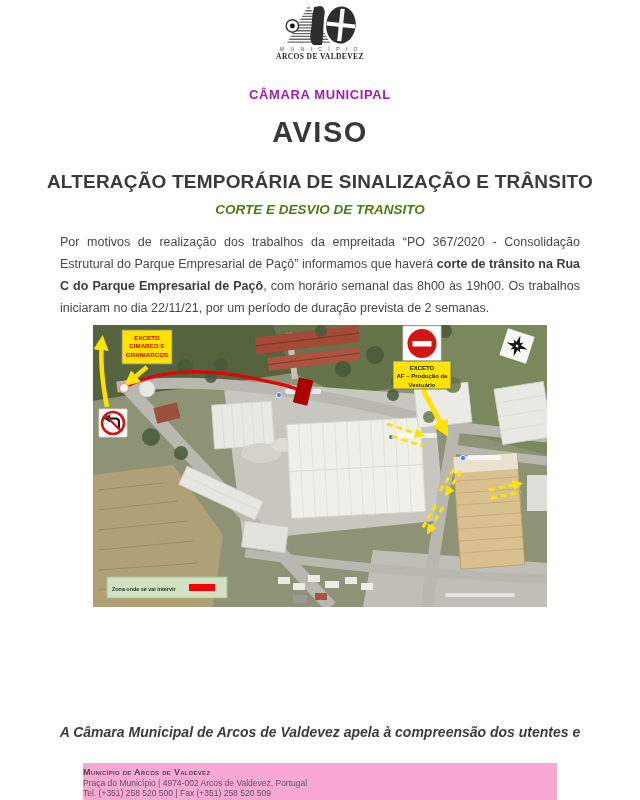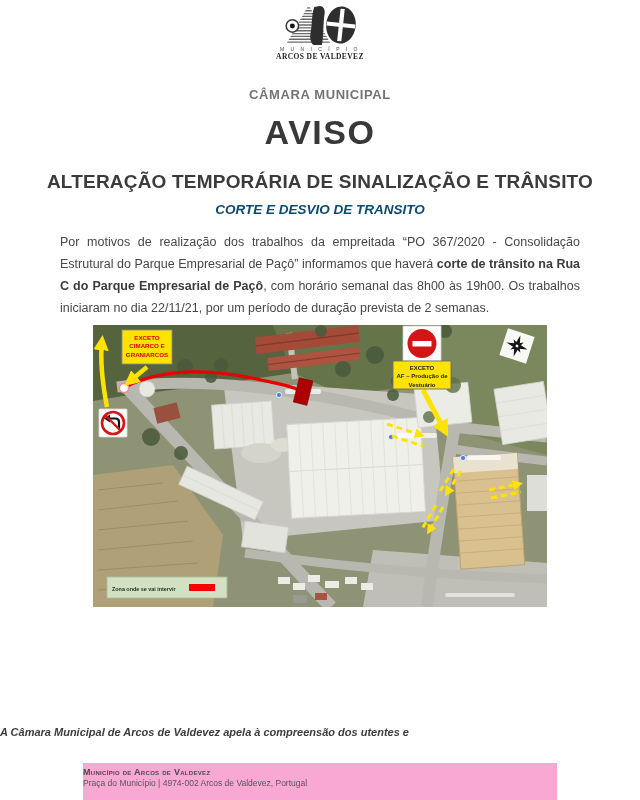--- a/index.html
+++ b/index.html
@@ -9,37 +9,37 @@
     font-family:"Liberation Sans", sans-serif;
     color:#3e3e3e;
     position:relative;
     overflow:hidden;
   }
   .logo-wrap { padding-top:5px; text-align:center; }
   .logo-svg { display:block; margin:0 auto; }
   .logo-municipio { font-size:5px; letter-spacing:2.5px; color:#4a4a4a; margin-top:1px; }
   .logo-name { font-family:"Liberation Serif", serif; font-weight:bold; font-size:7.5px; letter-spacing:.4px; color:#222; }
 
-  .org-line { margin-top:26px; text-align:center; font-size:13px; line-height:15px; font-weight:bold; letter-spacing:.6px; color:#737373; }
-  .big-title { margin-top:15px; text-align:center; font-size:34px; line-height:31px; font-weight:bold; letter-spacing:1.5px; color:#383838; }
+  .org-line { margin-top:26px; text-align:center; font-size:13px; line-height:15px; font-weight:bold; letter-spacing:.6px; color:#a21caf; }
+  .big-title { margin-top:15px; text-align:center; font-size:29px; line-height:31px; font-weight:bold; letter-spacing:1.5px; color:#383838; }
   .subtitle-1 { margin-top:25px; text-align:center; font-size:19px; line-height:17px; font-weight:bold; letter-spacing:.2px; color:#3b3b3b; }
-  .subtitle-2 { margin-top:12px; text-align:center; font-size:13.5px; line-height:15px; font-weight:bold; font-style:italic; color:#0c4a6e; }
+  .subtitle-2 { margin-top:12px; text-align:center; font-size:13.5px; line-height:15px; font-weight:bold; font-style:italic; color:#4d7c0f; }
 
   .notice-para { width:520px; margin:14px auto 6px; text-align:justify; font-size:12.5px; line-height:22px; color:#474747; }
   .notice-para b { color:#3c3c3c; }
 
   .map-wrap { width:454px; height:282px; margin:2px auto 0; position:relative; }
   .map-wrap svg { display:block; font-family:"Liberation Sans", sans-serif; }
   .bx { font-weight:bold; font-size:6.2px; text-anchor:middle; }
   .bx2 { font-weight:bold; font-size:6px; text-anchor:middle; }
   .bxr { fill:#d40000; }
   .bxd { fill:#222222; }
   .legend-text { font-size:5.4px; font-weight:bold; fill:#17301a; }
 
-  .closing { margin-top:113px; text-align:left; font-style:italic; font-weight:bold; font-size:11px; line-height:24px; color:#3c3c3c; }
+  .closing { margin-top:113px; text-align:center; font-style:italic; font-weight:bold; font-size:14px; line-height:24px; color:#3c3c3c; }
 
   .footer-band {
     position:absolute; left:83px; bottom:0; width:474px; height:37px;
     background:#f9a8d4; padding-top:4px;
   }
   .footer-org { font-size:9px; line-height:11px; font-weight:bold; font-variant:small-caps; letter-spacing:.3px; color:#494949; }
   .footer-line { font-size:8.5px; line-height:10px; color:#565656; }
 </style>
 </head>
 <body>
@@ -263,13 +263,14 @@
 </svg>
 </div>
 
 <div class="closing">
   <div>A Câmara Municipal de Arcos de Valdevez apela à compreensão dos utentes e</div>
 </div>
 
 <div class="footer-band">
   <div class="footer-org">Município de Arcos de Valdevez</div>
   <div class="footer-line">Praça do Município | 4974-002  Arcos de Valdevez, Portugal</div>
+  <div class="footer-line">Tel. (+351) 258 520 500 | Fax (+351) 258 520 509</div>
 </div>
 
 </body></html>

